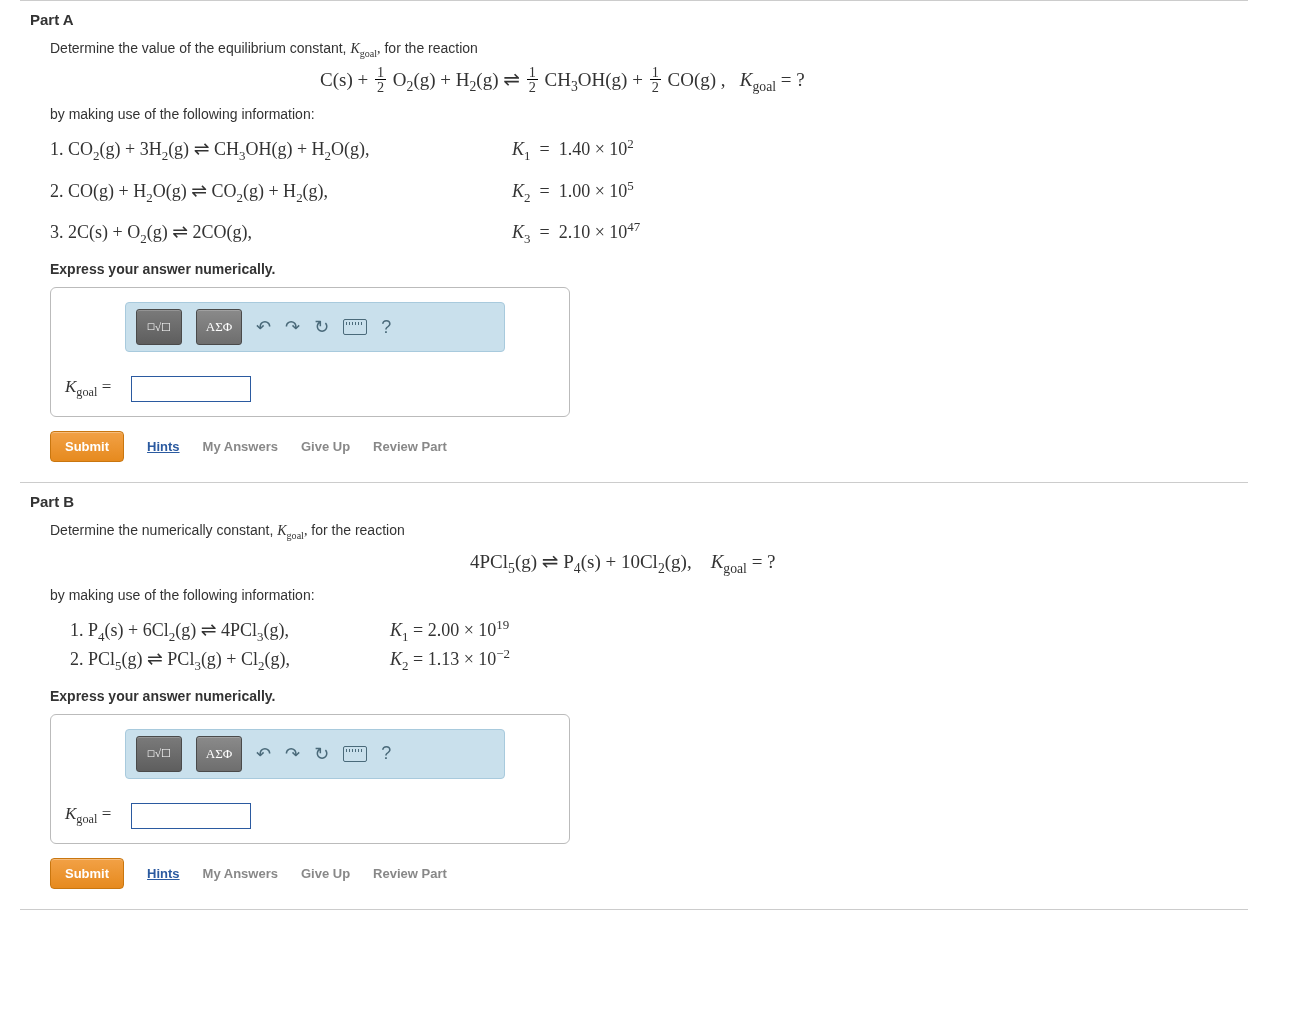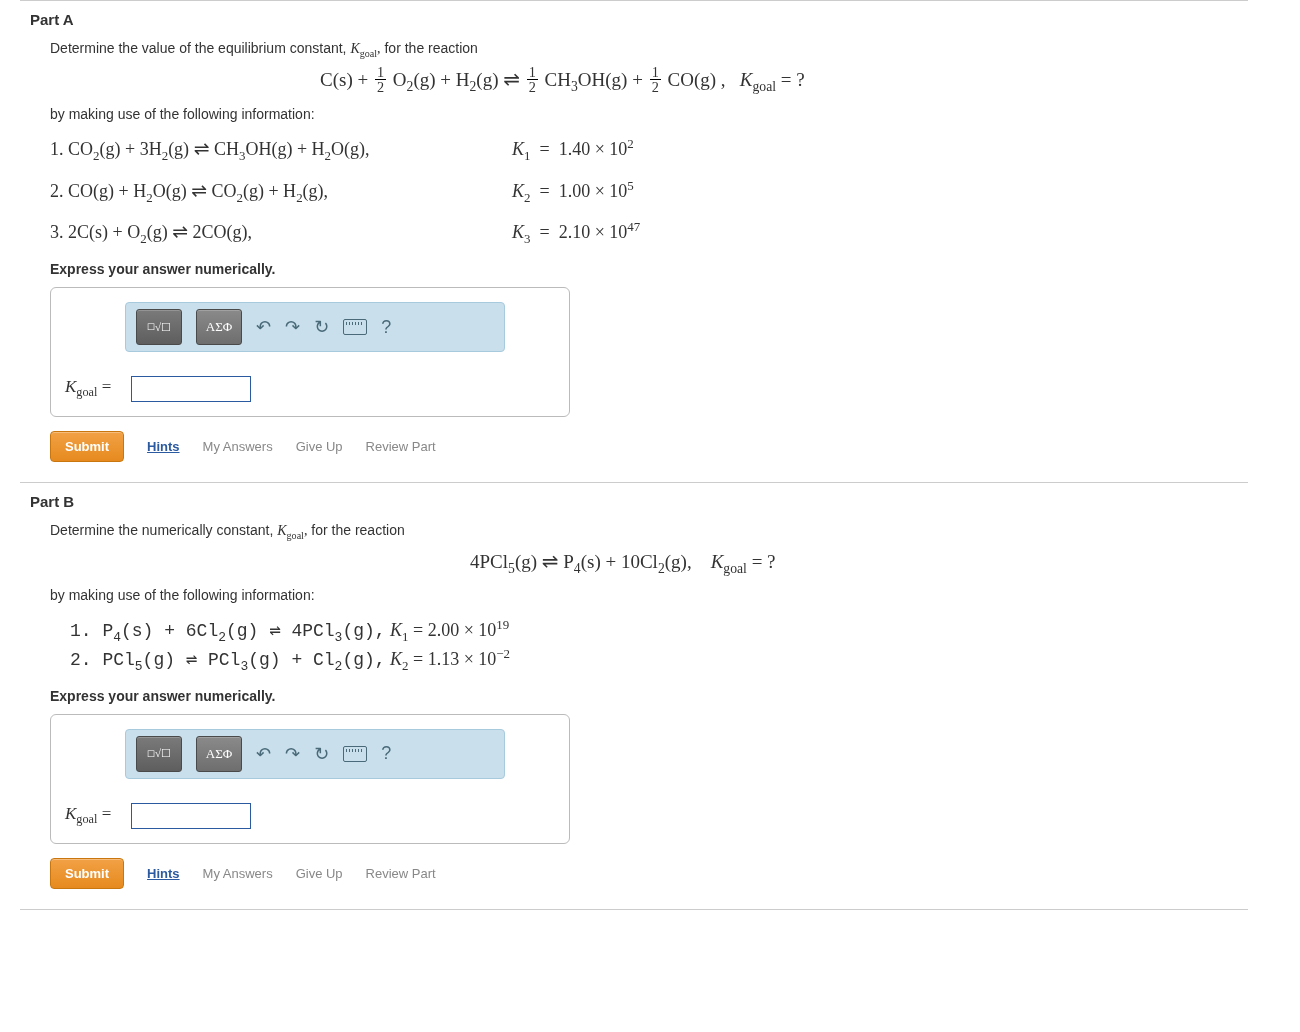--- a/index.html
+++ b/index.html
@@ -52,21 +52,21 @@
   .eqrow .lhs { width: 420px; }
   .eqrow .rhs { margin-left: 10px; }
   .eqcompact {
     display: flex;
     align-items: baseline;
     margin: 2px 0;
     font-family: 'Times New Roman', serif;
     font-size: 18px;
     margin-left: 20px;
   }
-  .eqcompact .lhs { width: 320px; font-family: Liberation Mono, monospace; }
+  .eqcompact .lhs { width: 320px; }
   .bold { font-weight: bold; }
   .answer-box {
     border: 1px solid #bbb;
     border-radius: 6px;
     width: 520px;
     margin-top: 10px;
     padding: 14px 14px;
     box-sizing: border-box;
   }
   .toolbar {
@@ -157,21 +157,21 @@
   }
   .link {
     color: #2b5aa0;
     font-weight: bold;
     text-decoration: underline;
     font-size: 13px;
     cursor: pointer;
   }
   .link-gray {
     color: #888;
-    font-weight: normal;
+    font-weight: bold;
     font-size: 13px;
     cursor: pointer;
     text-align: center;
   }
   sub { font-size: .72em; vertical-align: sub; }
   sup { font-size: .72em; vertical-align: super; }
   .frac {
     display: inline-block;
     vertical-align: middle;
     text-align: center;

